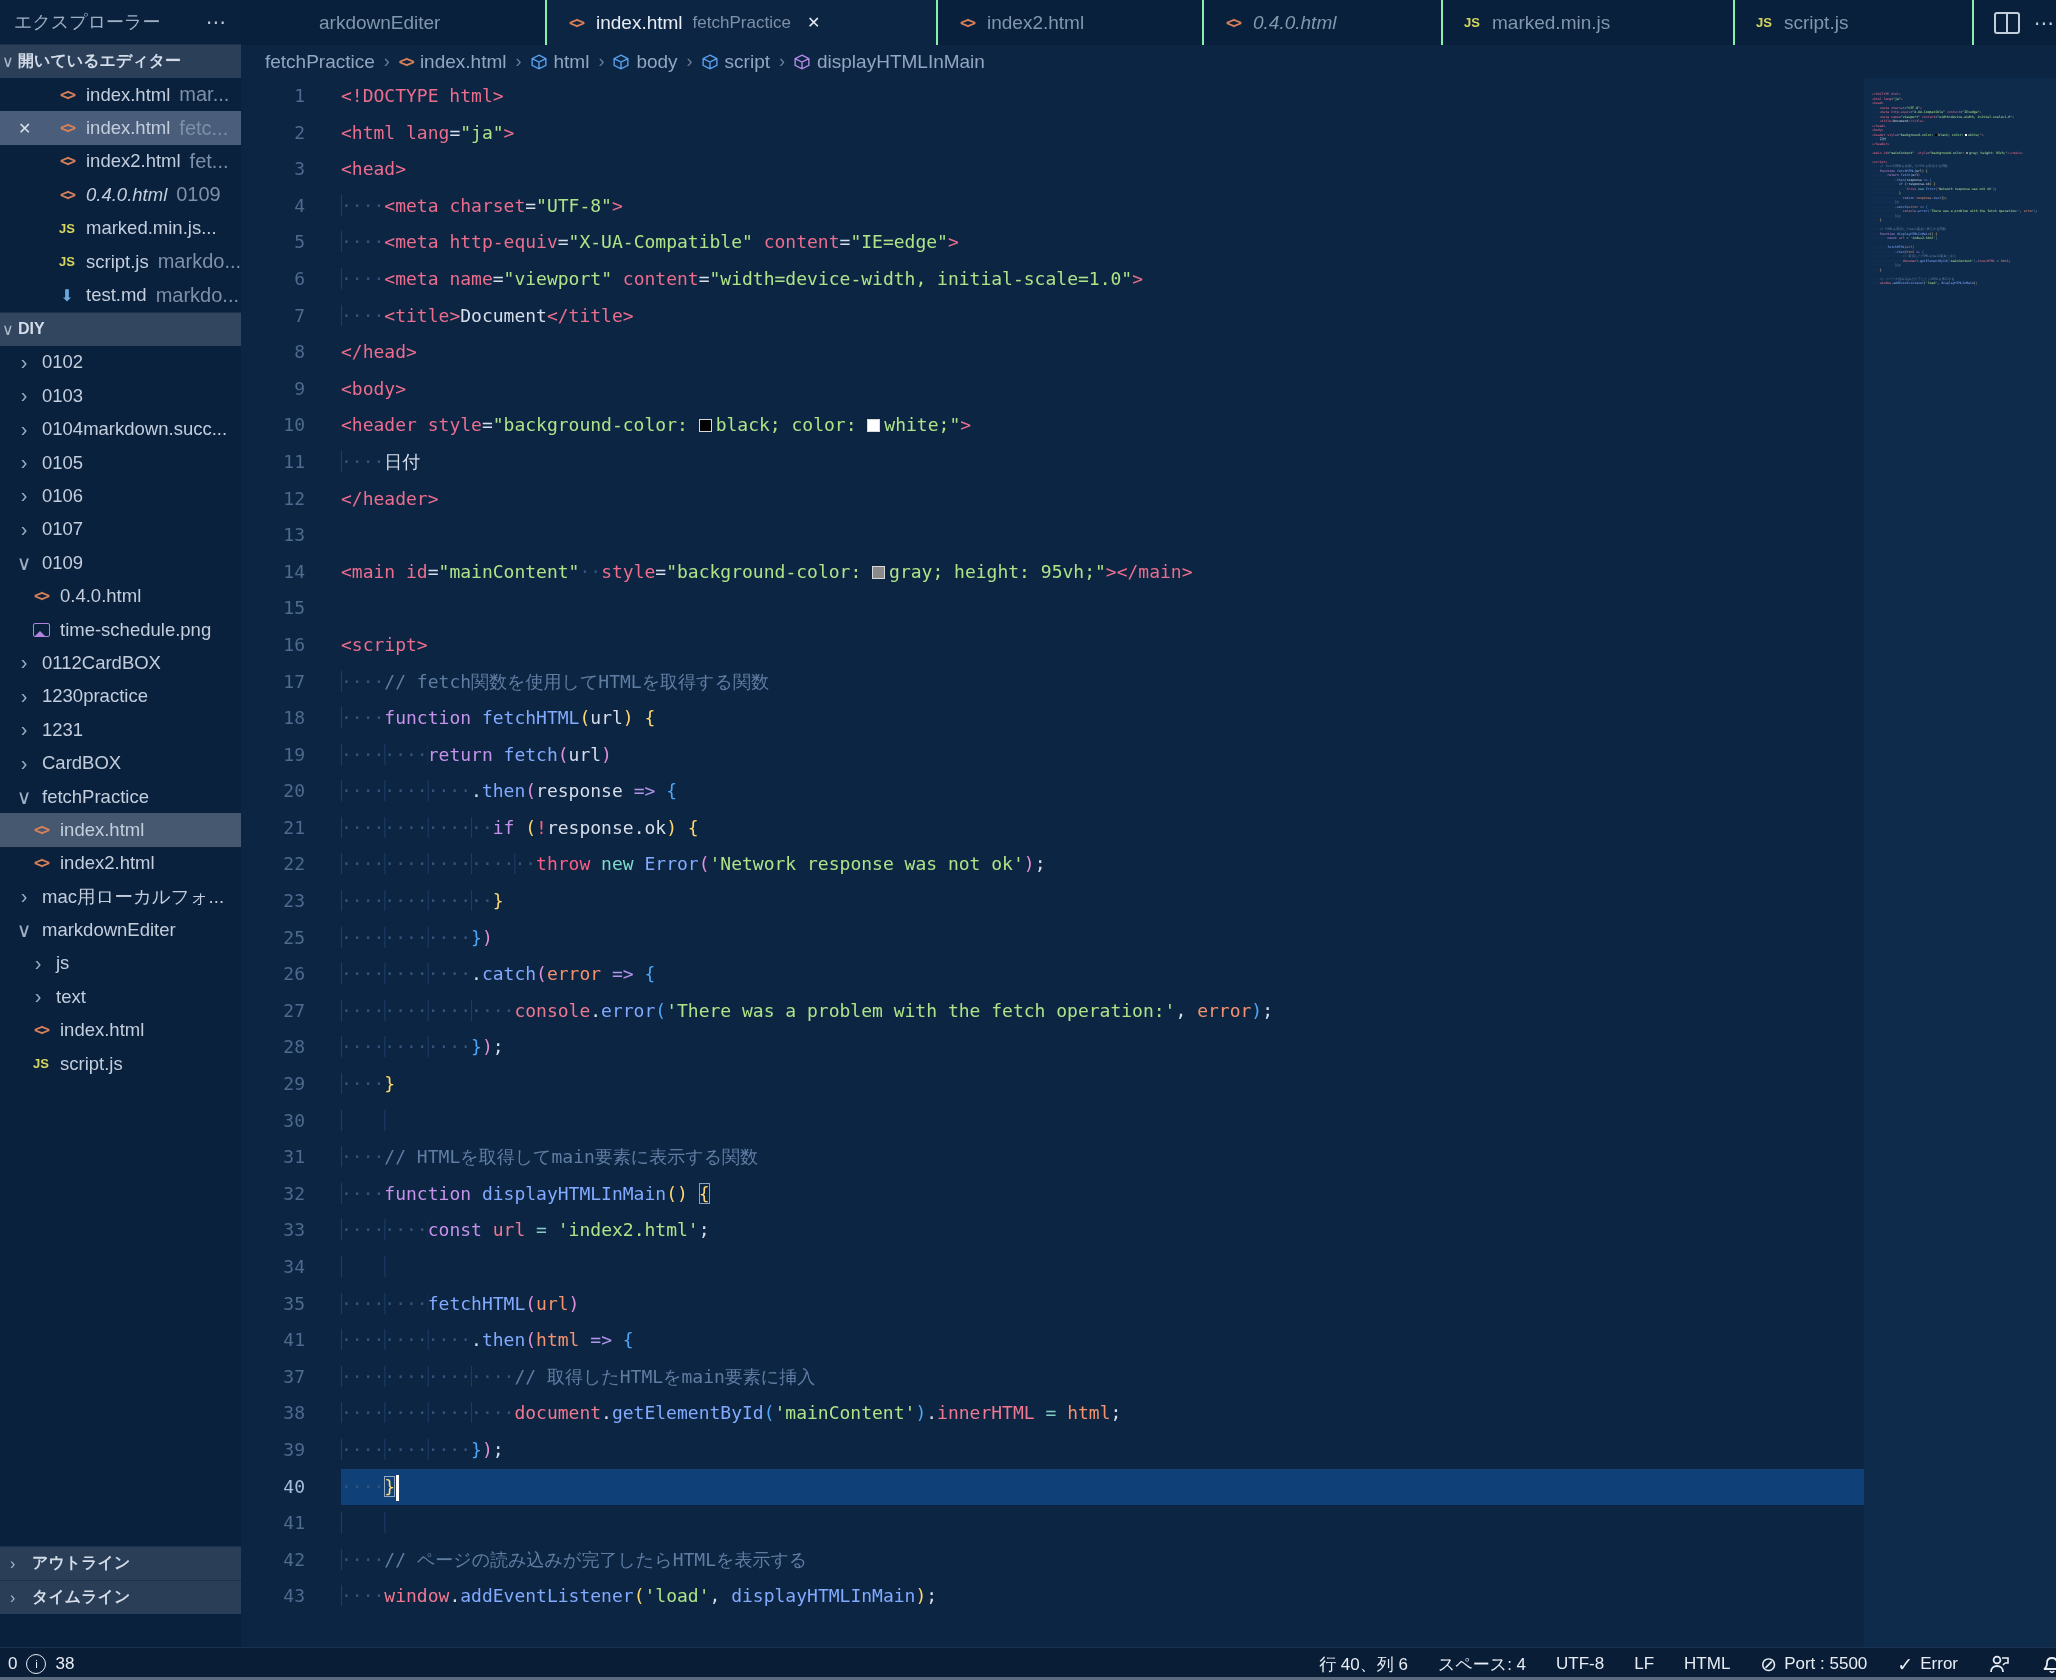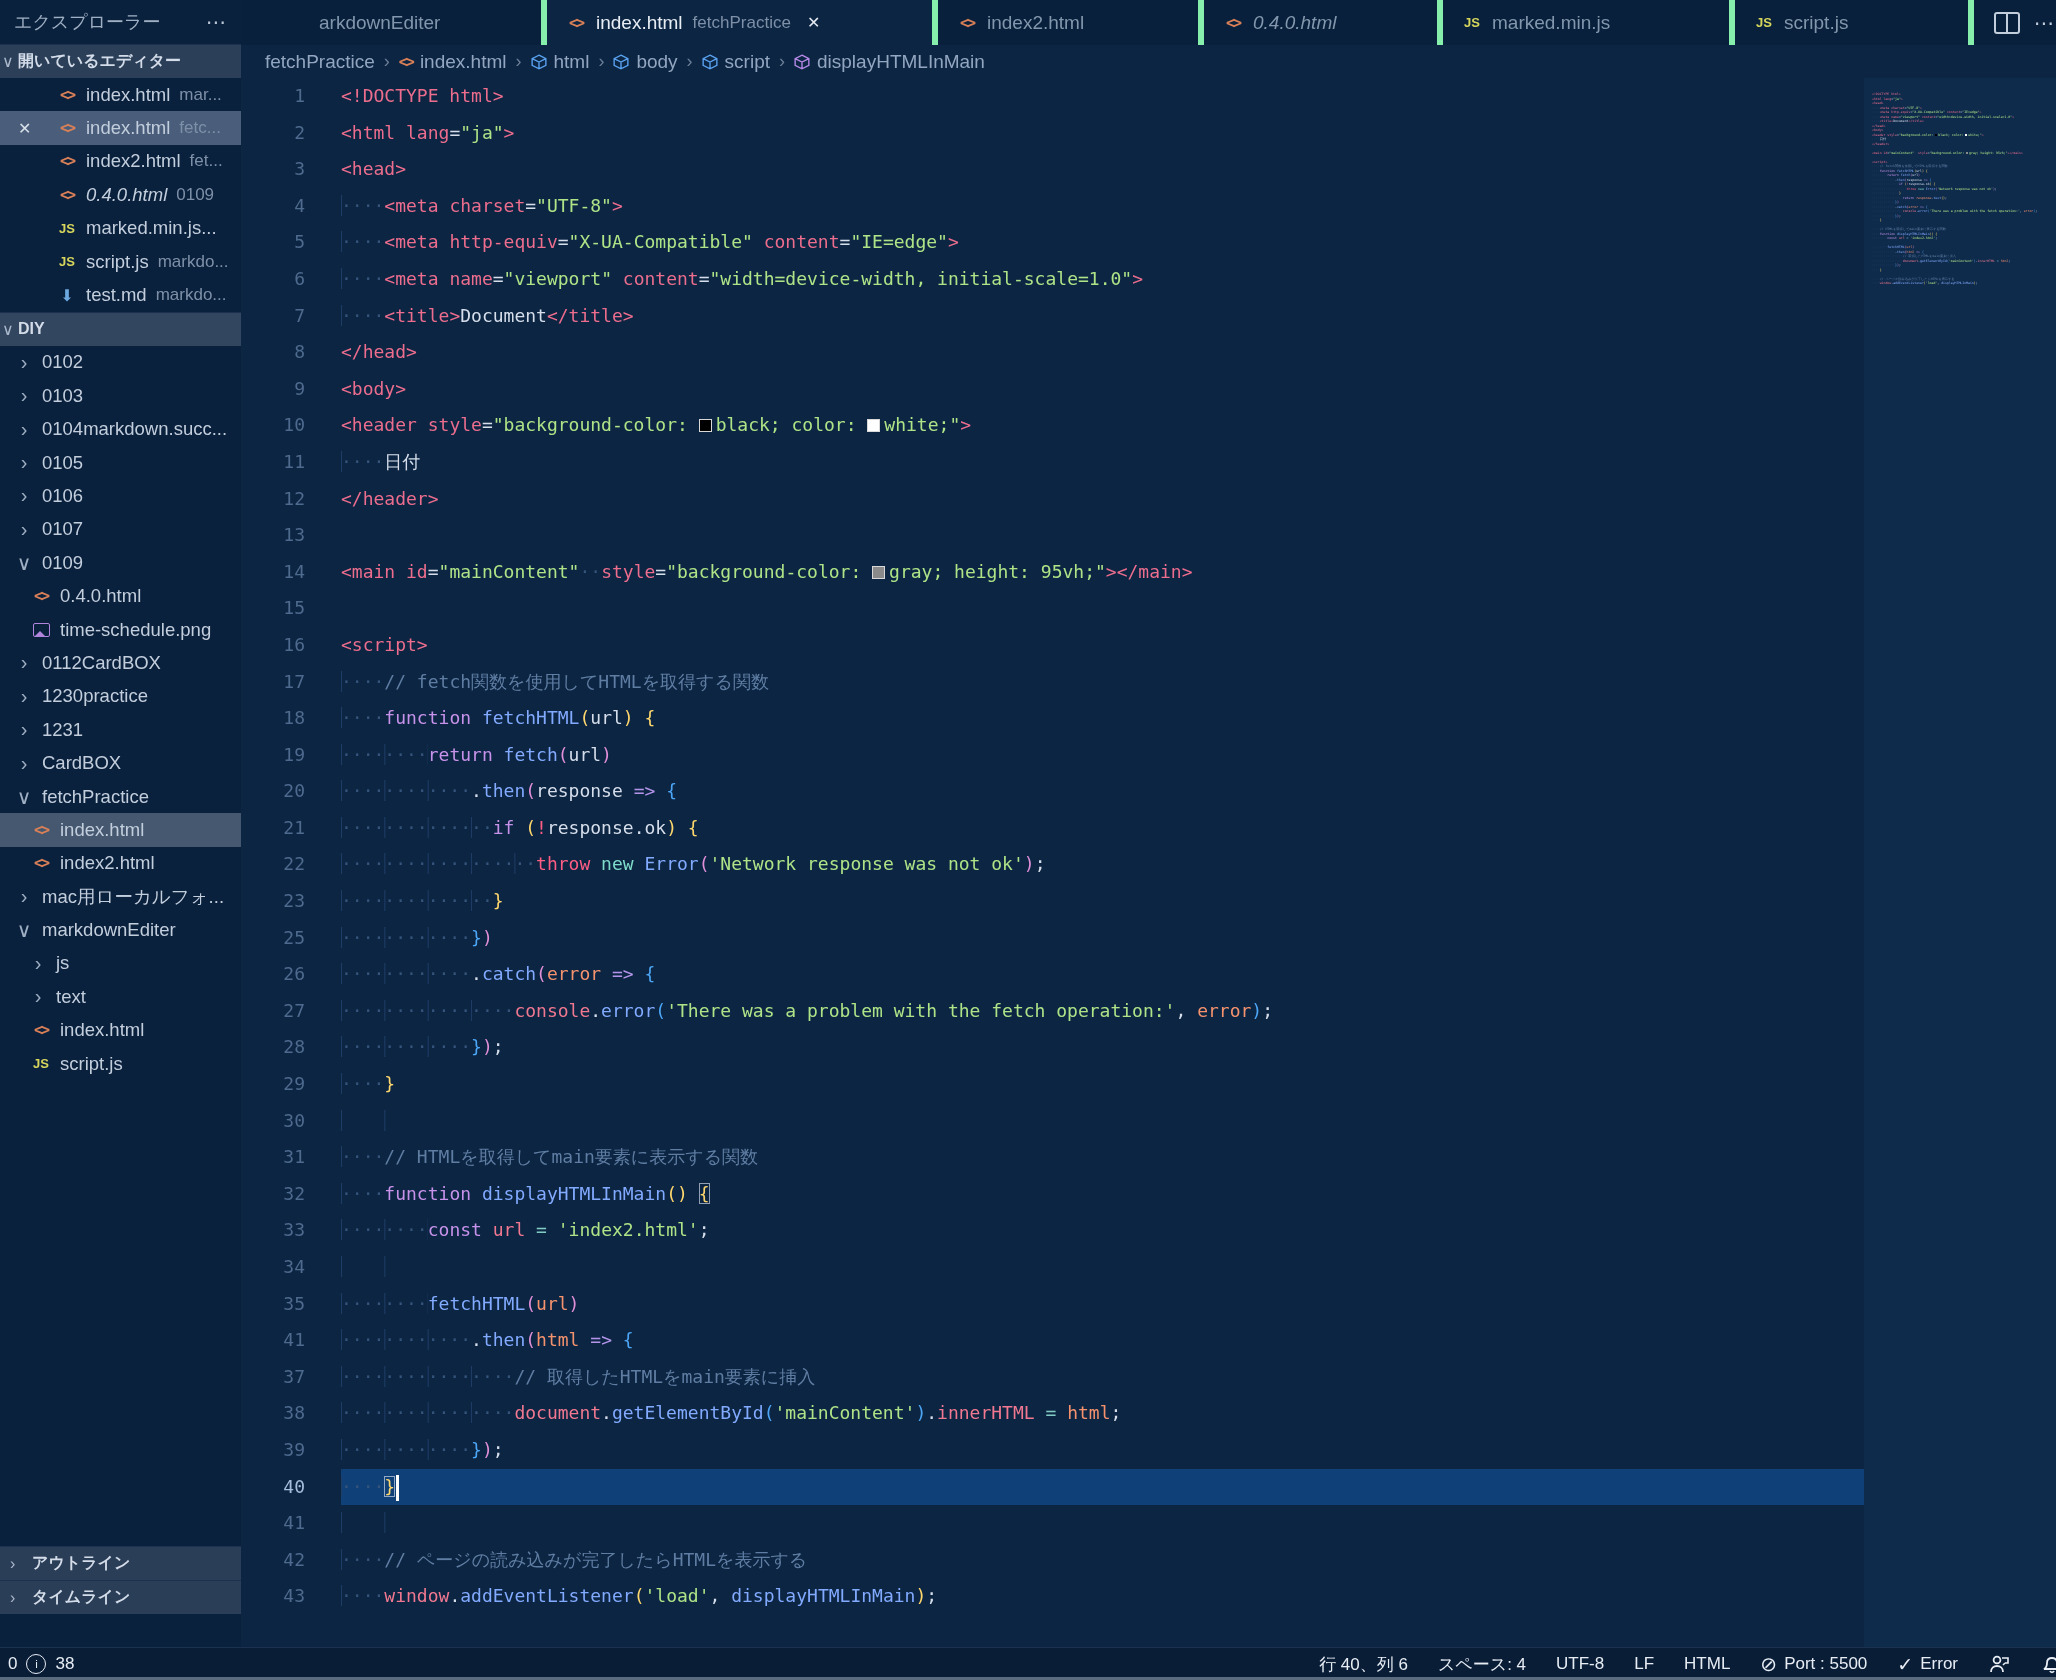--- a/index.html
+++ b/index.html
@@ -8,36 +8,36 @@
   
   #sidebar{position:absolute;left:0;top:0;width:241px;height:1647px;background:#0a213d;
            border-right:1px solid #123054;overflow:hidden;}
   #explorer-title{height:44px;display:flex;align-items:center;padding:0 14px;font-size:18px;color:#9fb0c3;}
   #explorer-title .more{margin-left:auto;font-size:20px;color:#b9c6d6;letter-spacing:1px;}
   .sec-head{height:33px;display:flex;align-items:center;background:#2b3f59;border-top:1px solid #1c3150;
             font-size:16px;font-weight:bold;color:#d3dce8;padding-left:18px;position:relative;}
   .sec-head .chev{position:absolute;left:2px;color:#aab8ca;font-weight:normal;}
   .row{height:33.4px;display:flex;align-items:center;white-space:nowrap;overflow:hidden;
        font-size:18.5px;color:#c3cedd;}
-  .row .suffix{color:#7e90a8;margin-left:9px;font-size:17px;}
+  .row .suffix{color:#7e90a8;margin-left:9px;font-size:20px;}
   .row.active-ed{background:#4a5e7c;}
   .row.sel{background:#45586f;}
   .chevron{color:#9fb0c4;font-size:20px;width:16px;display:inline-block;text-align:center;margin-right:10px;flex:none;}
   .fico{width:22px;flex:none;margin-right:8px;display:inline-flex;align-items:center;justify-content:center;}
   .ic-html{color:#d98058;font-family:"DejaVu Sans Mono",monospace;font-weight:bold;font-size:15px;letter-spacing:-2px;}
   .ic-js{color:#d6d65c;font-weight:bold;font-size:13px;}
   .ic-md{color:#6ca9e0;font-size:16px;}
   .ic-img{width:15px;height:12px;border:1.6px solid #b184dd;border-radius:2px;position:relative;display:inline-block;}
   .ic-img:after{content:"";position:absolute;left:1px;bottom:0;border-left:5px solid transparent;
     border-right:5px solid transparent;border-bottom:5px solid #b184dd;}
   .closex{position:absolute;left:18px;color:#d8e0ea;font-size:16px;}
   #bottom-secs{position:absolute;left:0;bottom:33px;width:241px;}
   
   #tabbar{position:absolute;left:241px;top:0;right:0;height:45px;background:#08203b;display:flex;}
-  .tab{height:45px;display:flex;align-items:center;border-right:6px solid #86efac;font-size:19px;
+  .tab{height:45px;display:flex;align-items:center;border-right:2px solid #86efac;font-size:19px;
        color:#8297ad;padding:0 18px;box-sizing:border-box;flex:none;}
   .tab .fico{margin-right:9px;}
   .tab.active{background:#0c2543;color:#e8edf4;}
   .tab .tsuffix{color:#7e90a8;margin-left:10px;font-size:17px;}
   .tab .tclose{margin-left:16px;color:#e4eaf2;font-size:16px;}
   .tab.italic .tlabel{font-style:italic;}
   #tab-actions{margin-left:auto;display:flex;align-items:center;color:#c3cedd;}
   
   #breadcrumb{position:absolute;left:241px;top:45px;height:33px;right:192px;display:flex;align-items:center;
               padding-left:24px;font-size:19px;color:#93a6c0;background:#0c2543;}

